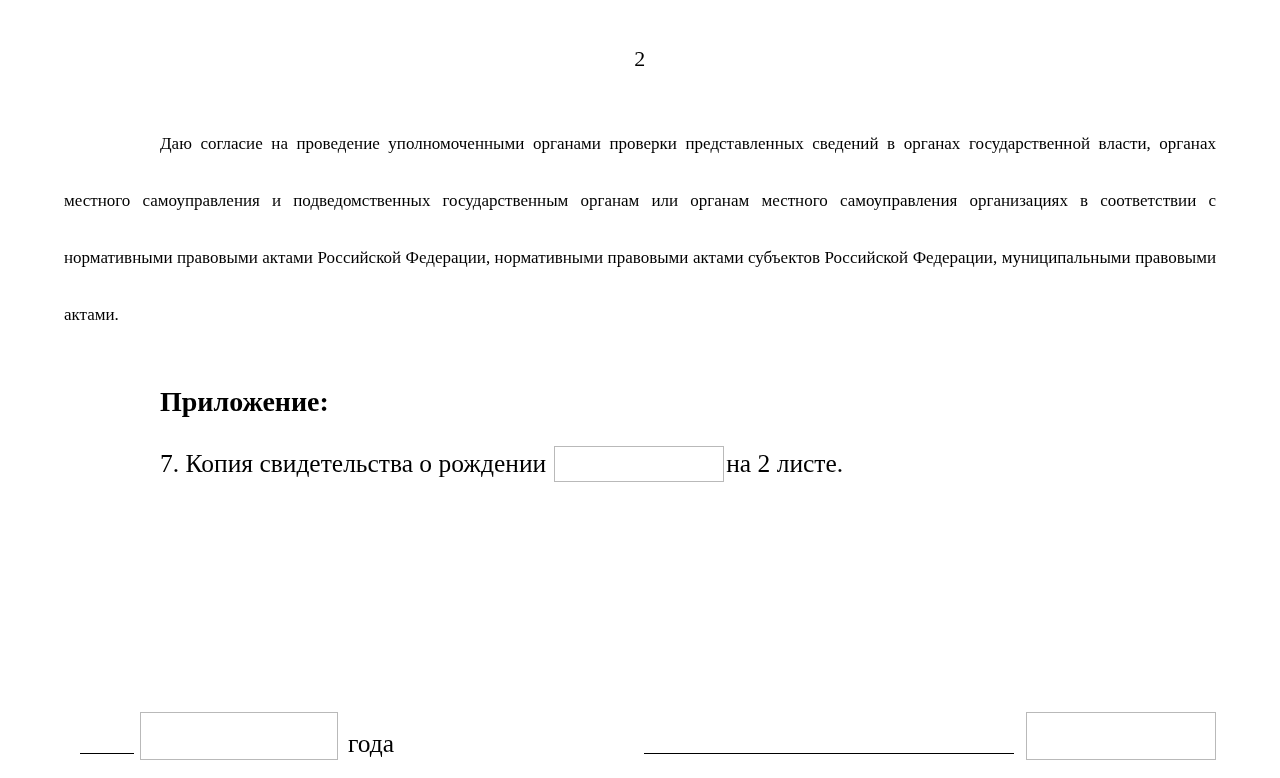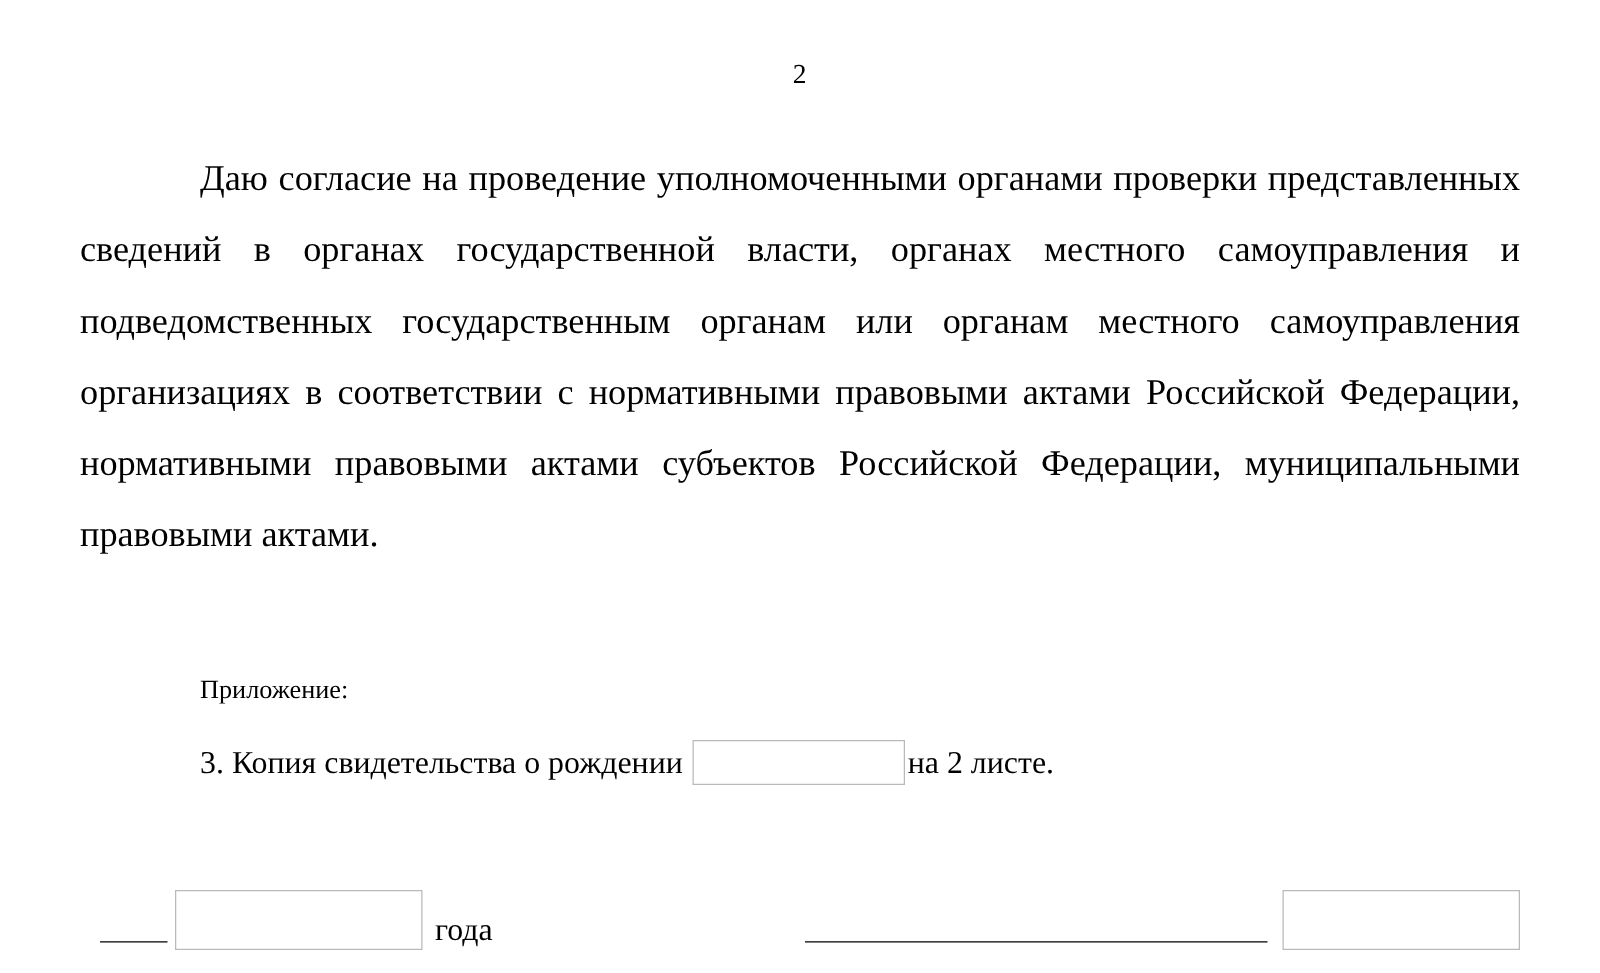--- a/index.html
+++ b/index.html
@@ -27,32 +27,32 @@
   .page-number {
     text-align: center;
     font-size: 22px;
     line-height: 1;
     padding-top: 48px;
     letter-spacing: 0.5px;
   }
 
   .body-paragraph {
     margin-top: 45px;
-    font-size: 29px;
+    font-size: 17px;
     line-height: 57px;
     text-align: justify;
     text-justify: inter-word;
     text-indent: 96px;
     hyphens: none;
   }
 
   .attachment-heading {
-    margin-top: 84px;
-    font-size: 21px;
-    font-weight: normal;
+    margin-top: 45px;
+    font-size: 28px;
+    font-weight: bold;
     line-height: 1;
     padding-left: 96px;
   }
 
   .attachment-item {
     margin-top: 30px;
     font-size: 25.5px;
     line-height: 1.25;
     padding-left: 96px;
     display: flex;
@@ -140,21 +140,21 @@
 
 <div class="page">
 
   <div class="page-number">2</div>
 
   <p class="body-paragraph">Даю согласие на проведение уполномоченными органами проверки представленных сведений в органах государственной власти, органах местного самоуправления и подведомственных государственным органам или органам местного самоуправления организациях в соответствии с нормативными правовыми актами Российской Федерации, нормативными правовыми актами субъектов Российской Федерации, муниципальными правовыми актами.</p>
 
   <div class="attachment-heading">Приложение:</div>
 
   <div class="attachment-item">
-    <span>3. Копия свидетельства о рождении</span>
+    <span>7. Копия свидетельства о рождении</span>
     <span class="field-box"></span>
     <span class="tail">на 2 листе.</span>
   </div>
 
   <div class="signature-row">
 
     <div class="date-group">
       <span class="short-rule"></span>
       <span class="field-box"></span>
       <span class="year-label">года</span>

